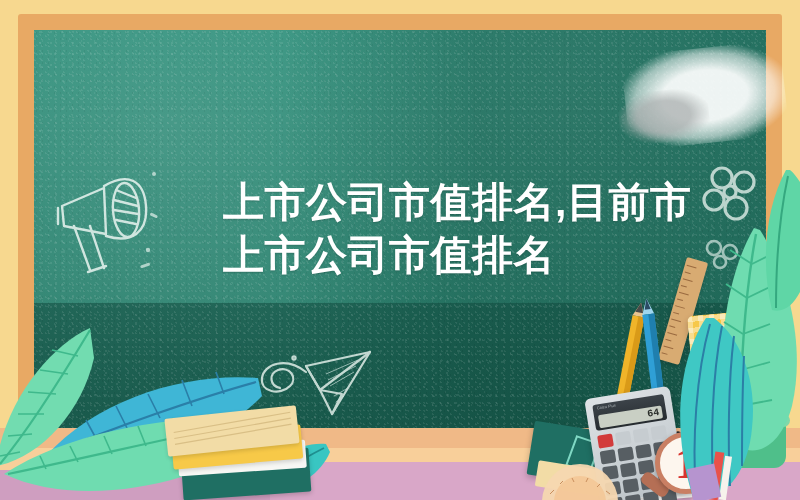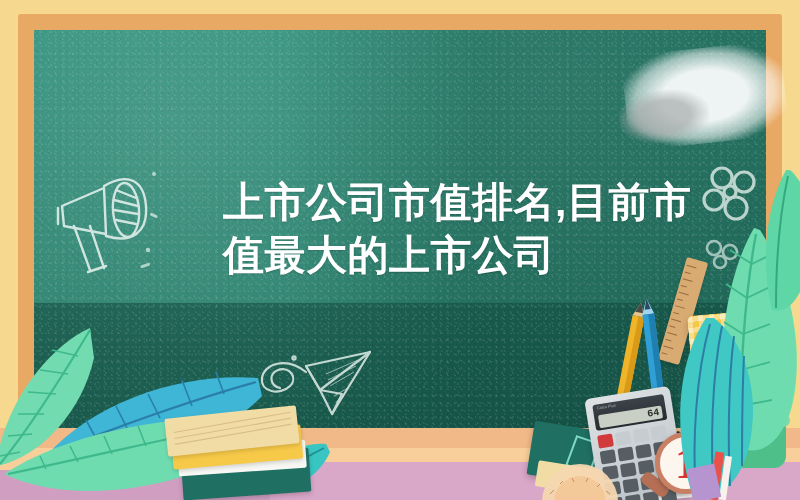--- a/index.html
+++ b/index.html
@@ -412,16 +412,16 @@
 
     <div style="left:712px; top:452px; width:9px; height:48px; background:#e8524a; transform:rotate(8deg);"></div>
     <div style="left:722px; top:456px; width:7px; height:44px; background:#f7f2ec; transform:rotate(8deg);"></div>
 
     <div style="left:690px; top:466px; width:28px; height:34px; background:#b694cf; transform:rotate(-12deg);"></div>
 
   </div>
 
   <div class="headline">
     <div>上市公司市值排名,目前市</div>
-    <div>值最大的上市公司</div>
+    <div>上市公司市值排名</div>
   </div>
 
 </div>
 
 </body></html>

